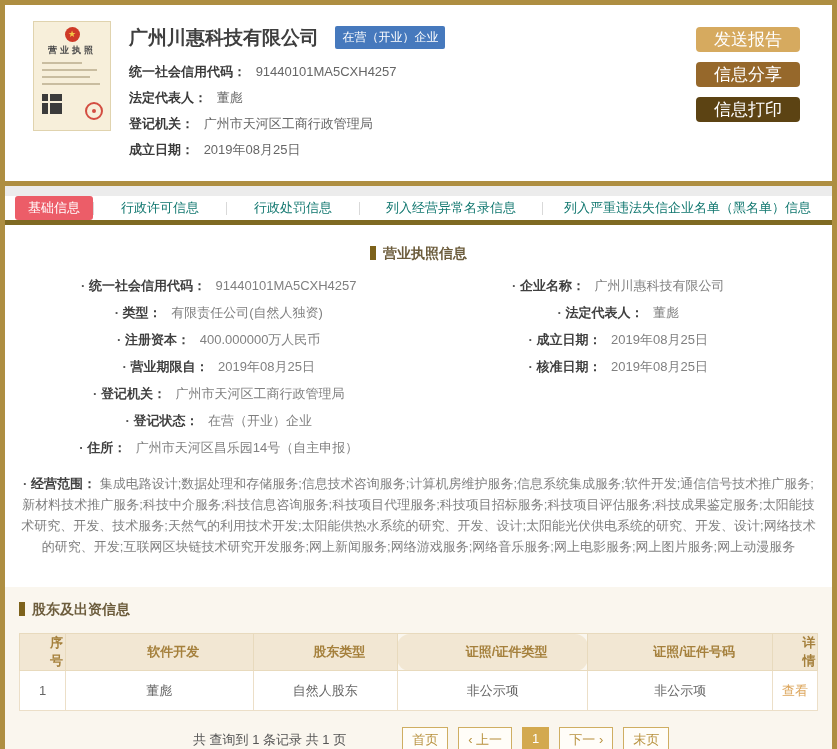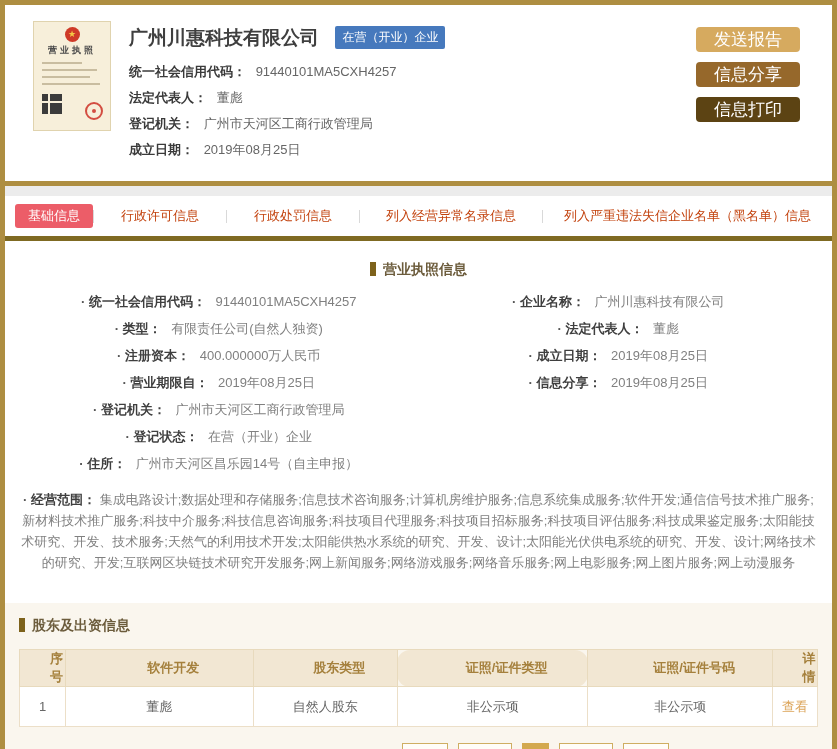--- a/index.html
+++ b/index.html
@@ -37,24 +37,24 @@
   .header-buttons { flex:0 0 120px; padding-top:6px; }
   .hbtn { width:104px; height:25px; line-height:25px; text-align:center; color:#fff;
     font-size:17px; border-radius:4px; margin-bottom:10px; cursor:pointer; }
   .hbtn.report { background:#d6aa5f; }
   .hbtn.share  { background:#96682b; }
   .hbtn.print  { background:#5c4313; }
 
   .gray-gap { height:10px; background:#ececec; }
 
   
-  .tabs { display:flex; align-items:center; height:40px; padding-left:10px; background:#fff; }
+  .tabs { display:flex; align-items:center; height:24px; padding-left:10px; background:#fff; }
   .tab-active { background:#ec5d68; color:#fff; font-size:13px; padding:3px 13px;
     border-radius:3px; cursor:pointer; flex:0 0 auto; }
-  .tab { font-size:13px; color:#c2410c; text-align:center; cursor:pointer; }
+  .tab { font-size:13px; color:#0f766e; text-align:center; cursor:pointer; }
   .tab.f1 { flex:1.05; } .tab.f2 { flex:1.05; } .tab.f3 { flex:1.45; } .tab.f4 { flex:2.3; }
   .tab-sep { width:1px; height:13px; background:#d9d9d9; flex:0 0 auto; }
   .dark-bar { height:5px; background:#7f6a22; }
 
   
   .section-pad { padding:0 14px;text-align:center; }
   .sec-title { margin-top:20px; font-size:14px; font-weight:bold; color:#6c5c3c; }
   .sec-title::before { content:""; display:inline-block; width:6px; height:14px;
     background:#7d621b; margin-right:7px; vertical-align:-2px; }
   .kv-cols { display:flex; margin-top:15px; }
@@ -191,21 +191,21 @@
         </div>
         <div class="kv-row">
           <span class="kv-lbl">法定代表人：</span>
           <span class="kv-val">董彪</span>
         </div>
         <div class="kv-row">
           <span class="kv-lbl">成立日期：</span>
           <span class="kv-val">2019年08月25日</span>
         </div>
         <div class="kv-row">
-          <span class="kv-lbl">信息分享：</span>
+          <span class="kv-lbl">核准日期：</span>
           <span class="kv-val">2019年08月25日</span>
         </div>
       </div>
     </div>
 
     <div class="scope">
       <span class="kv-lbl">经营范围：</span>
       <span>集成电路设计;数据处理和存储服务;信息技术咨询服务;计算机房维护服务;信息系统集成服务;软件开发;通信信号技术推广服务;新材料技术推广服务;科技中介服务;科技信息咨询服务;科技项目代理服务;科技项目招标服务;科技项目评估服务;科技成果鉴定服务;太阳能技术研究、开发、技术服务;天然气的利用技术开发;太阳能供热水系统的研究、开发、设计;太阳能光伏供电系统的研究、开发、设计;网络技术的研究、开发;互联网区块链技术研究开发服务;网上新闻服务;网络游戏服务;网络音乐服务;网上电影服务;网上图片服务;网上动漫服务</span>
     </div>
   </div>

